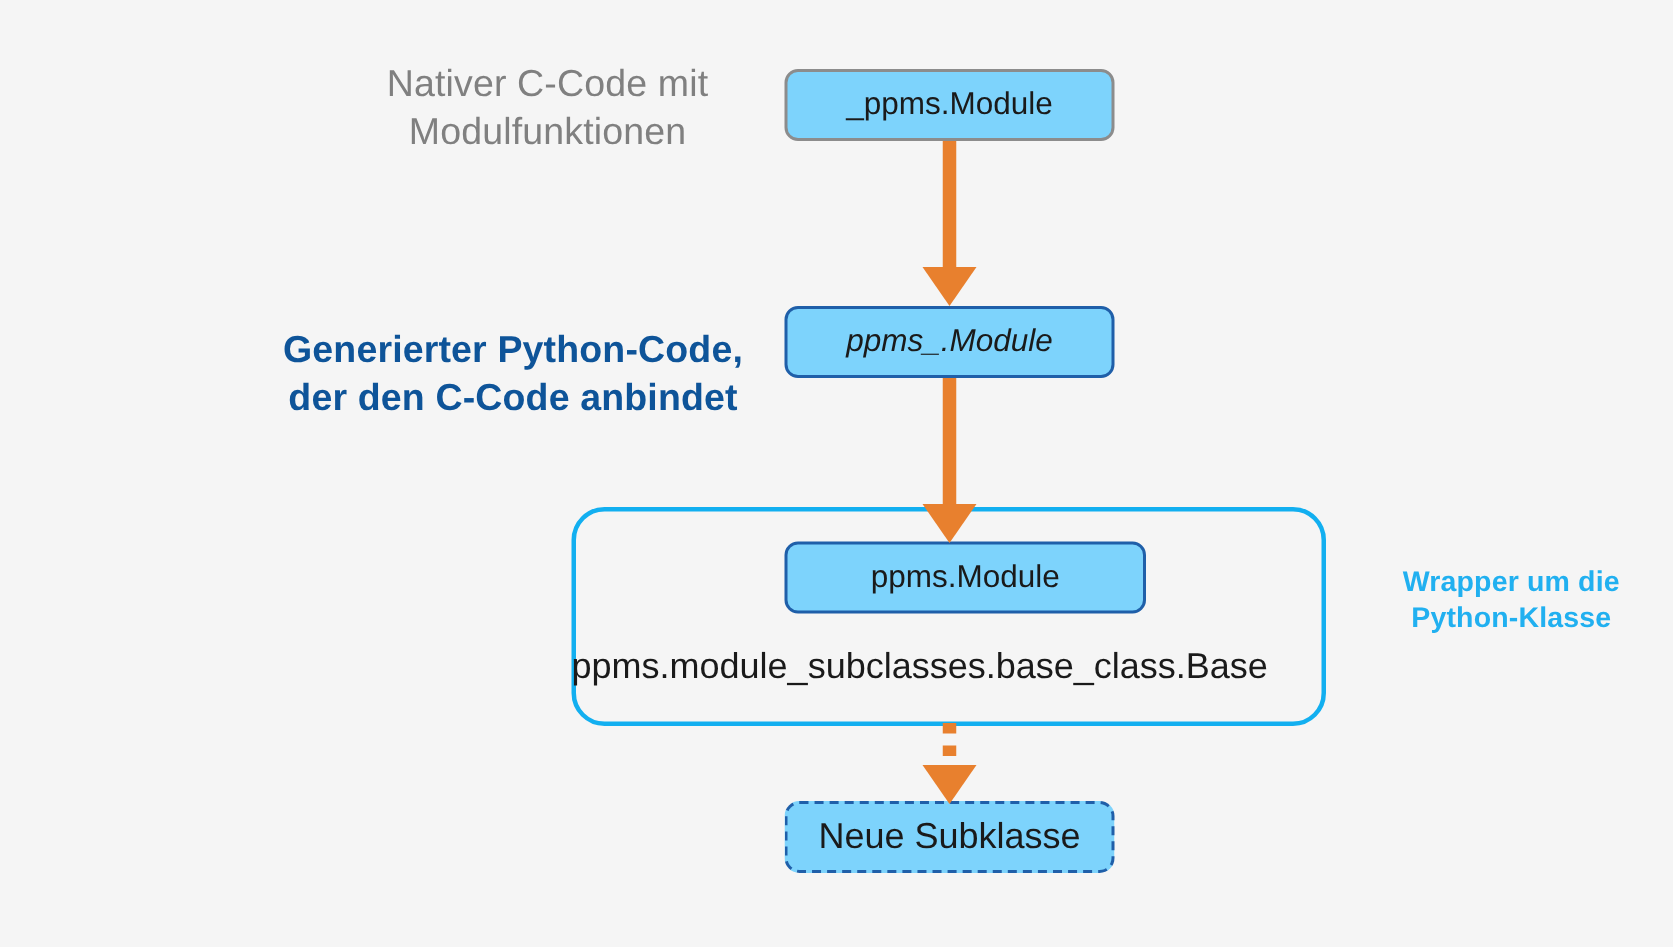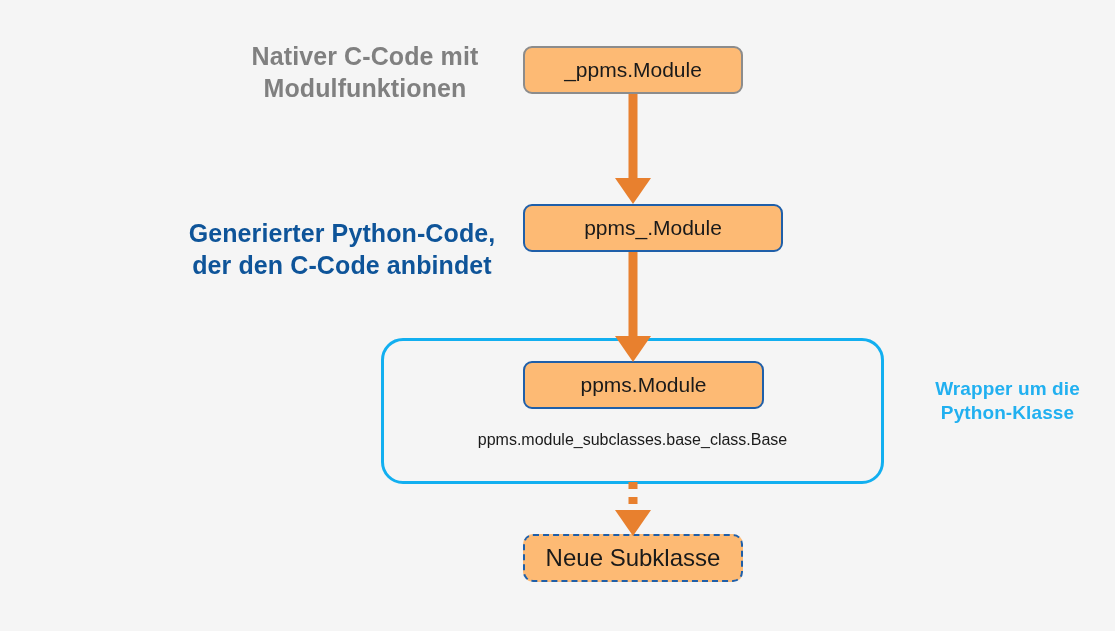--- a/index.html
+++ b/index.html
@@ -20,21 +20,20 @@
     background: #f5f5f5;
   }
 
   
   .label {
     position: absolute;
     text-align: center;
     line-height: 1.28;
     white-space: pre-line;
     letter-spacing: 0.1px;
-    font-weight: bold;
   }
   .label-gray {
     color: #808080;
     font-size: 25px;
   }
   .label-navy {
     color: #0E5499;
     font-size: 25px;
     font-weight: 600;
   }
@@ -68,41 +67,42 @@
   #label-subclass {
     left: 280px;
     top: 527px;
     width: 230px;
   }
 
   
   .box {
     position: absolute;
     box-sizing: border-box;
-    background: #fdba74;
+    background: #7dd3fc;
     border-radius: 9px;
     display: flex;
     align-items: center;
     justify-content: center;
     font-size: 21px;
     color: #1a1a1a;
   }
   #box-native {
     left: 523px;
     top: 46px;
     width: 220px;
     height: 48px;
     border: 2px solid #8c8c8c;
   }
   #box-generated {
     left: 523px;
     top: 204px;
-    width: 260px;
+    width: 220px;
     height: 48px;
     border: 2px solid #1F5FA9;
+    font-style: italic;
   }
   #box-wrapperclass {
     left: 523px;
     top: 361px;
     width: 241px;
     height: 48px;
     border: 2px solid #1F5FA9;
   }
   #box-subclass {
     left: 523px;
@@ -124,22 +124,21 @@
     box-sizing: border-box;
     border: 3px solid #12AFF0;
     border-radius: 22px;
     background: transparent;
   }
   #base-class-text {
     position: absolute;
     left: 381px;
     top: 431px;
     width: 503px;
-    text-align: center;
-    font-size: 16px;
+    font-size: 24px;
     color: #1a1a1a;
   }
 
   
   .arrow {
     position: absolute;
   }
   #arrow-1 { left: 605px; top: 94px; }
   #arrow-2 { left: 605px; top: 252px; }
   #arrow-3 { left: 605px; top: 482px; }

